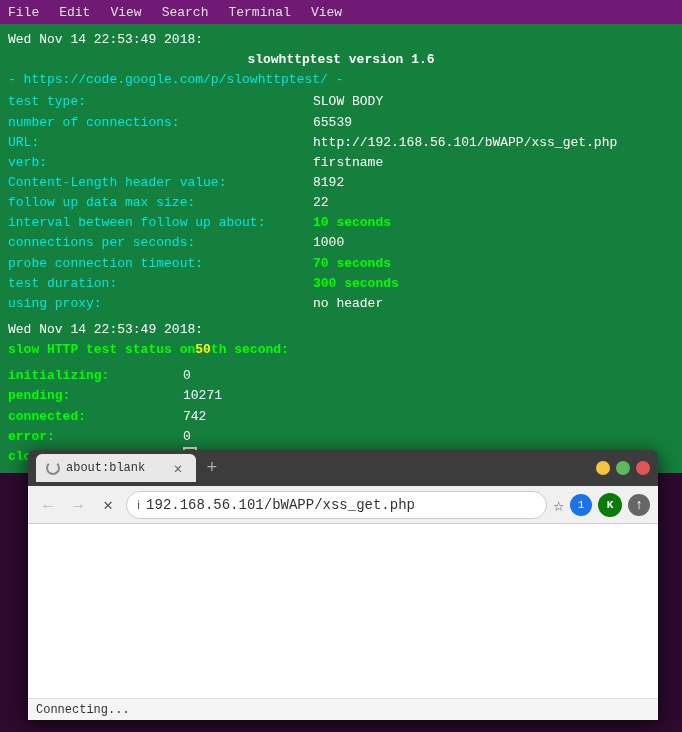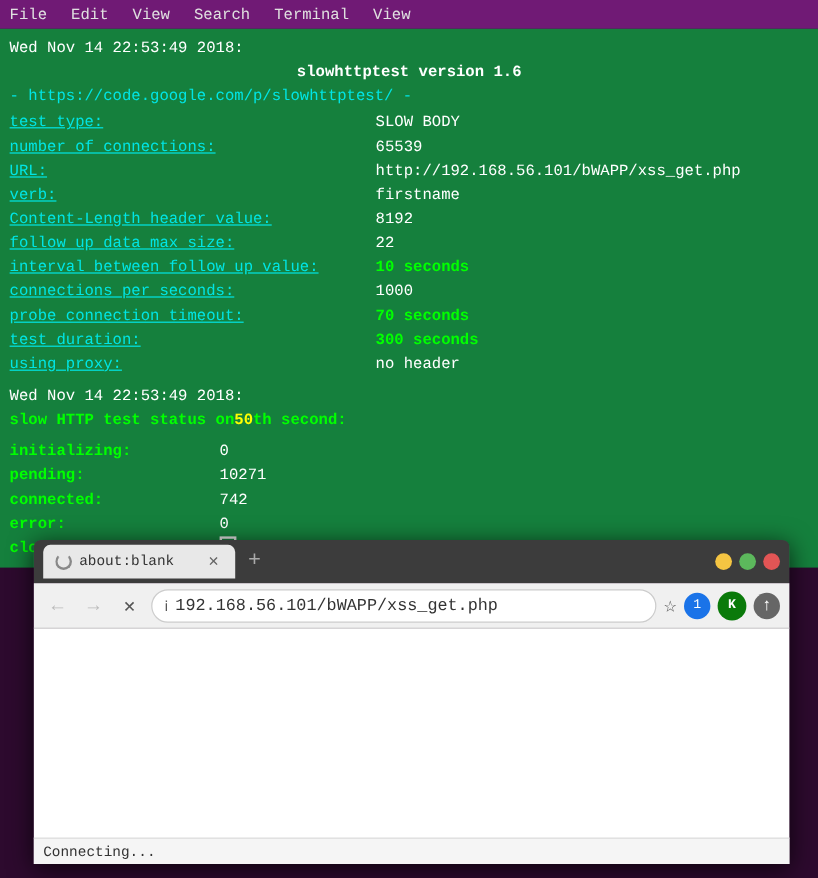--- a/index.html
+++ b/index.html
@@ -36,21 +36,21 @@
       line-height: 1.55;
     }
 
     .line { display: flex; flex-wrap: wrap; }
     .white { color: #ffffff; }
     .cyan { color: #00e5e5; }
     .bold-white { color: #ffffff; font-weight: bold; }
     .bold-green { color: #00ff00; font-weight: bold; }
     .bold-yellow { color: #ffff00; font-weight: bold; }
 
-    .label-col { min-width: 305px; text-decoration: underline; }
+    .label-col { min-width: 305px; }
 
     
     .browser-container {
       position: absolute;
       top: 450px;
       left: 28px;
       width: 630px;
       height: 270px;
       border-radius: 6px 6px 0 0;
       overflow: hidden;
@@ -306,21 +306,21 @@
   </div>
   <div class="line">
     <span class="cyan label-col">Content-Length header value:</span>
     <span class="white">8192</span>
   </div>
   <div class="line">
     <span class="cyan label-col">follow up data max size:</span>
     <span class="white">22</span>
   </div>
   <div class="line">
-    <span class="cyan label-col">interval between follow up value:</span>
+    <span class="cyan label-col">interval between follow up about:</span>
     <span class="bold-green">10 seconds</span>
   </div>
   <div class="line">
     <span class="cyan label-col">connections per seconds:</span>
     <span class="white">1000</span>
   </div>
   <div class="line">
     <span class="cyan label-col">probe connection timeout:</span>
     <span class="bold-green">70 seconds</span>
   </div>

